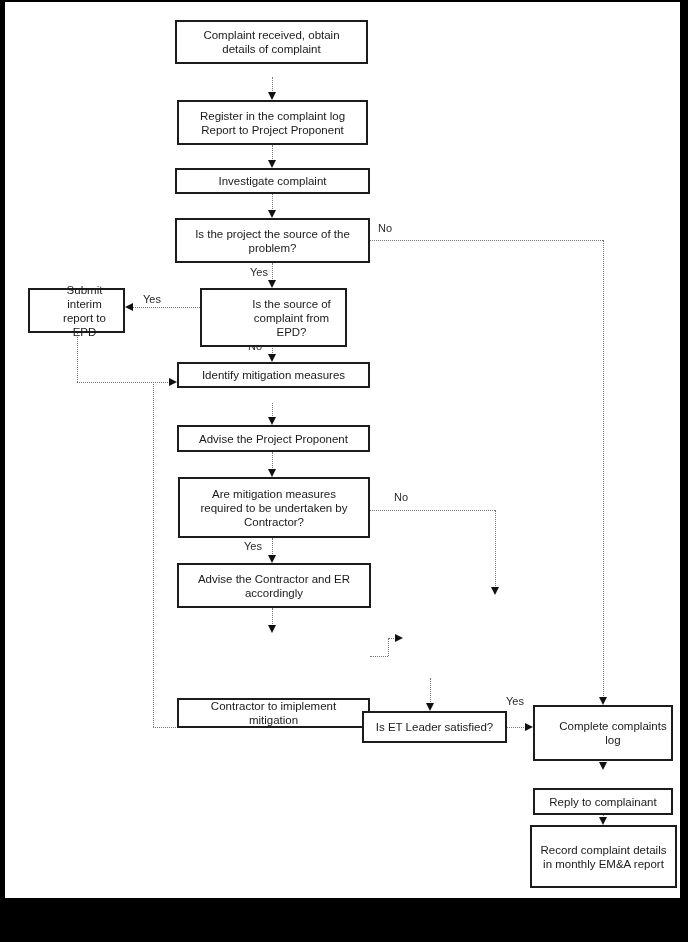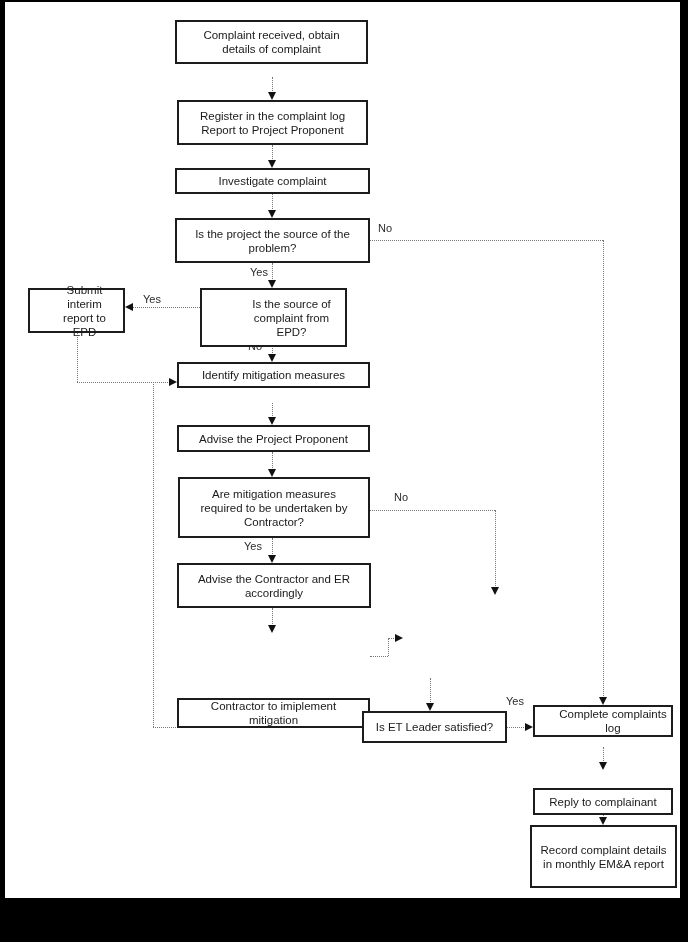--- a/index.html
+++ b/index.html
@@ -113,18 +113,18 @@
   <div class="node" style="left:177px;top:362px;width:193px;height:26px;">Identify mitigation measures</div>
   <div class="node" style="left:177px;top:425px;width:193px;height:27px;">Advise the Project Proponent</div>
   <div class="node" style="left:178px;top:477px;width:192px;height:61px;">Are mitigation measures
 required to be undertaken by
 Contractor?</div>
   <div class="node" style="left:177px;top:563px;width:194px;height:45px;">Advise the Contractor and ER
 accordingly</div>
   <div class="node" style="left:177px;top:661px;width:193px;height:30px;margin-top:37px;">Contractor to imiplement
 mitigation</div>
   <div class="node" style="left:362px;top:711px;width:145px;height:32px;">Is ET Leader satisfied?</div>
-  <div class="node" style="left:533px;top:705px;width:140px;height:32px;padding-left:24px;">Complete complaints
+  <div class="node" style="left:533px;top:705px;width:140px;height:56px;padding-left:24px;">Complete complaints
 log</div>
   <div class="node" style="left:533px;top:770px;width:140px;height:27px;margin-top:18px;">Reply to complainant</div>
   <div class="node" style="left:530px;top:825px;width:147px;height:63px;">Record complaint details
 in monthly EM&amp;A report</div>
 </div>
 
 </body></html>

